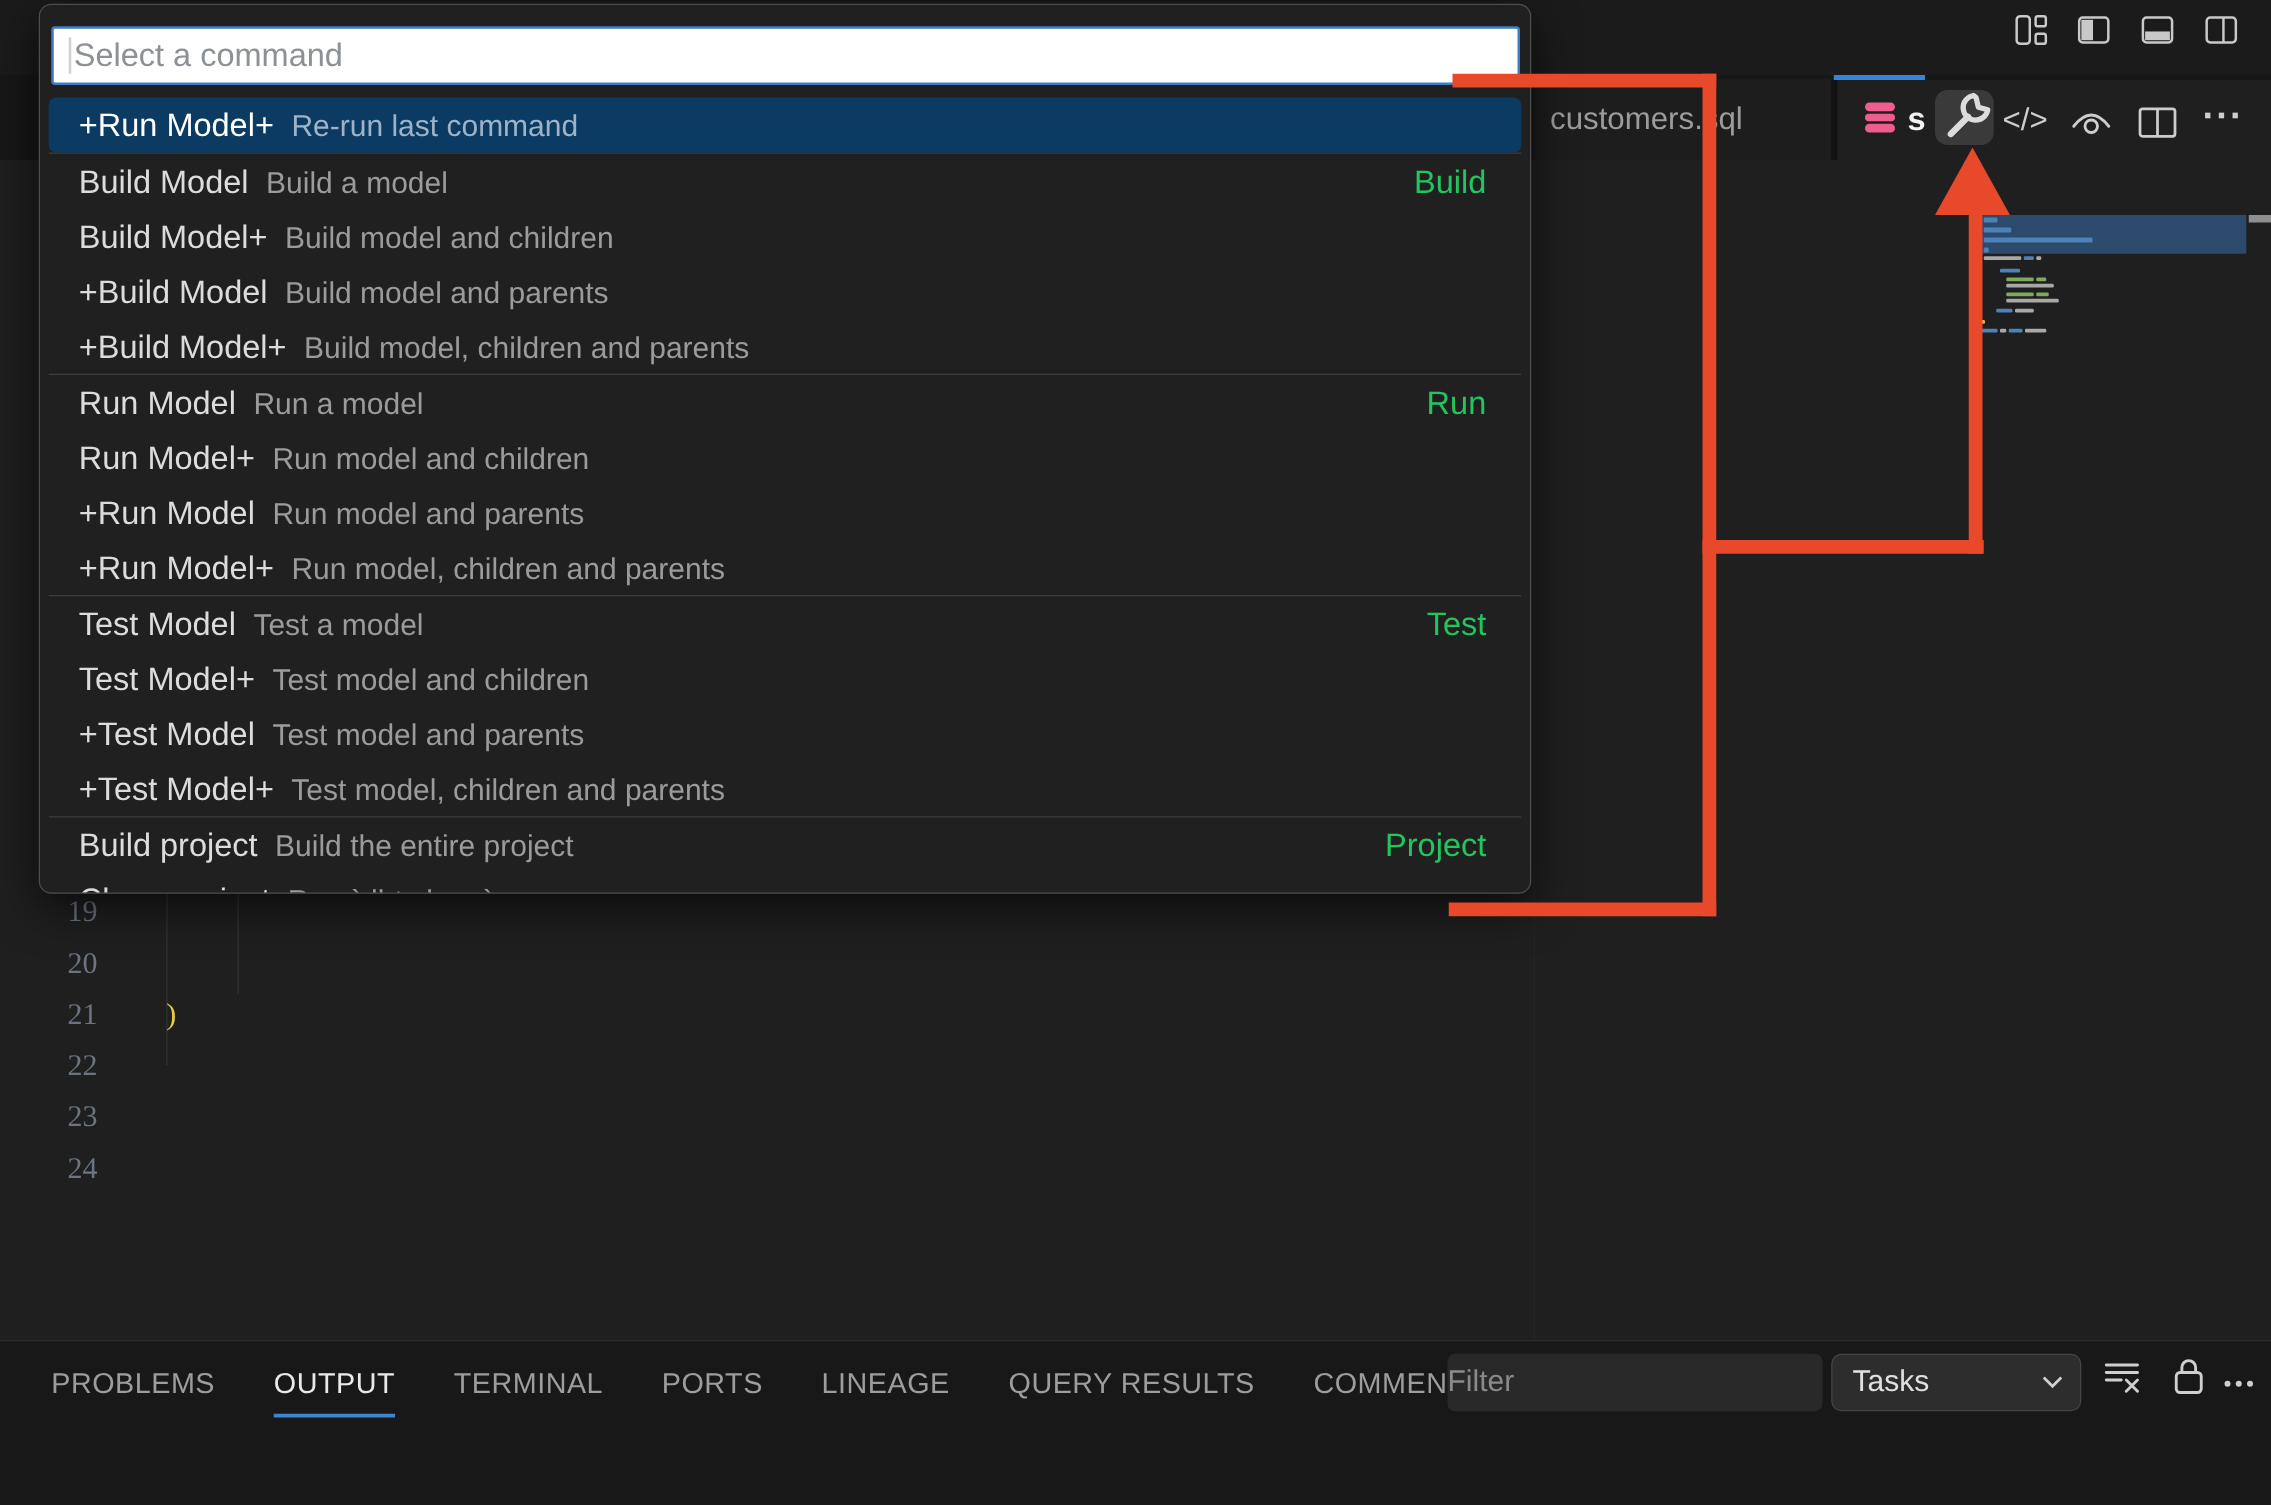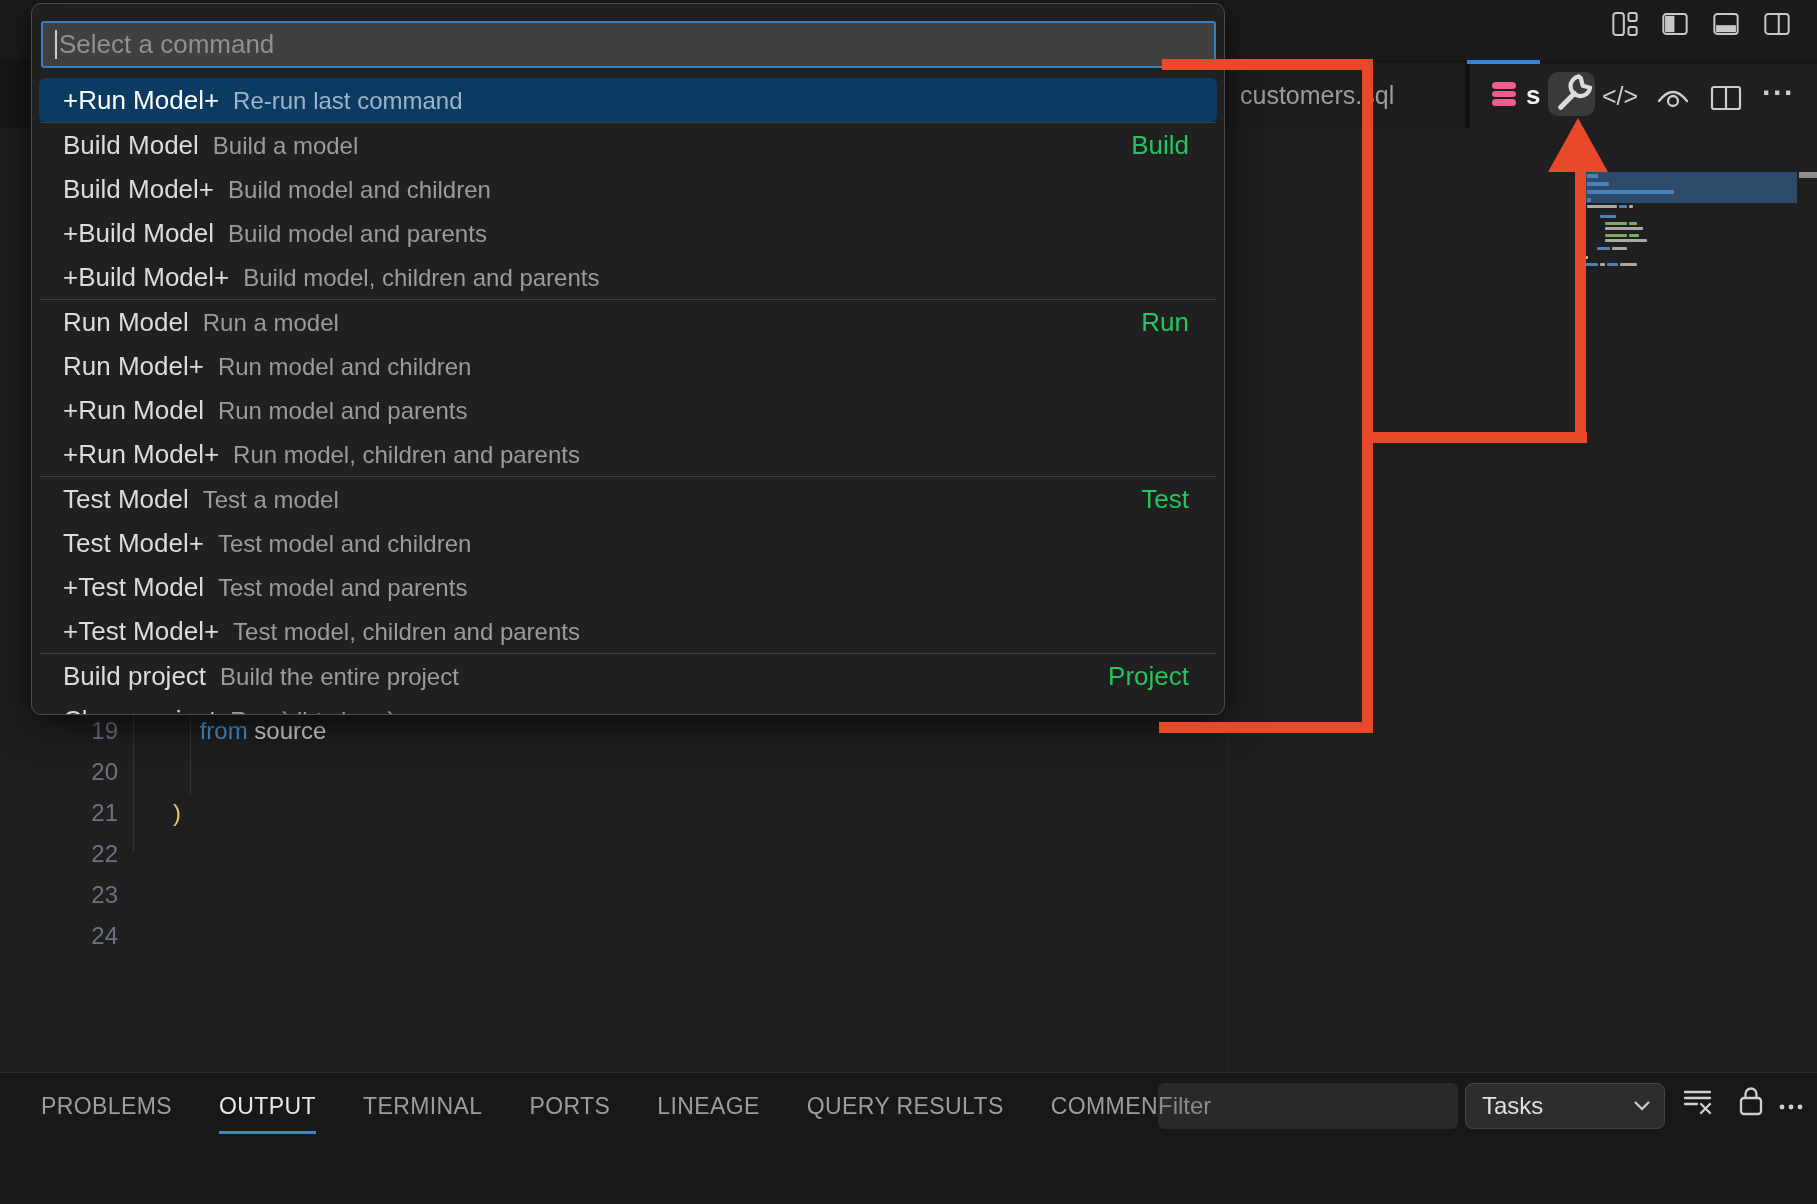--- a/index.html
+++ b/index.html
@@ -18,34 +18,34 @@
   .tab-active-border{position:absolute;left:1467px;top:60px;width:73px;height:4px;background:var(--accent,#3584d7);}
   .db-icon{position:absolute;left:1492px;top:82px;width:24px;height:24px;}
   .db-icon i{display:block;position:absolute;left:0;width:24px;height:6.5px;border-radius:4px;background:var(--pink,#ee5d8e);}
   .tab-active-label{position:absolute;left:1526px;top:80px;color:#f2f2f2;font-size:26px;font-weight:bold;}
   .wrench-btn{position:absolute;left:1548px;top:72px;width:47px;height:44px;background:#3a3a3a;border-radius:10px;cursor:pointer;}
   .code-action{position:absolute;top:82px;color:#cdcdcd;font-size:25px;cursor:pointer;}
   
   .editor{position:absolute;left:0;top:128px;width:1817px;height:944px;background:#1f1f1f;}
   .indent-guide{position:absolute;width:1px;background:#343434;}
   .code{position:absolute;left:0;top:587px;width:1220px;}
-  .code-line{display:flex;height:41px;line-height:41px;font-family:Liberation Sans, sans-serif;font-size:24px;padding-left:40px;}
+  .code-line{display:flex;height:41px;line-height:41px;font-family:Liberation Serif, serif;font-size:24px;}
   .ln{flex:0 0 78px;text-align:right;color:#6b7480;}
   .ct{padding-left:55px;white-space:pre;}
   .tok-kw{color:#4795da;} .tok-pl{color:#d6d6d6;} .tok-green{color:#8ab661;} .tok-yel{color:#e9c94b;} .tok-ind{color:#d6d6d6;}
   .mm-viewport{position:absolute;background:#2b4a6c;}
   .mm-bar{position:absolute;height:3.5px;border-radius:1px;}
   .mm-kw{background:#4d82b8;} .mm-pl{background:#a8a8a8;} .mm-green{background:#7fa95c;} .mm-yel{background:#d8bc4e;}
   .scroll-piece-top{position:absolute;left:1799px;top:172px;width:18px;height:6px;background:#8e8e8e;}
   .scroll-piece-bottom{position:absolute;left:1805px;top:1132px;width:12px;height:8px;background:#9a9a9a;}
   
   .palette{position:absolute;left:31px;top:3px;width:1194px;height:712px;background:#202020;
       border:1px solid #4d4d4d;border-radius:10px;box-shadow:0 10px 36px rgba(0,0,0,.65);
       box-sizing:border-box;overflow:hidden;z-index:40;}
-  .qp-input{position:absolute;left:9px;top:17px;right:8px;height:47px;background:#404040;
+  .qp-input{position:absolute;left:9px;top:17px;right:8px;height:47px;background:#ffffff;
       border:2px solid #3c7dc2;border-radius:3px;box-sizing:border-box;}
   .qp-caret{position:absolute;left:12px;top:7px;width:2px;height:29px;background:#cfcfcf;}
   .qp-placeholder{position:absolute;left:16px;top:0;line-height:43px;font-size:26px;color:#8b9196;}
   .qp-list{position:absolute;left:0;top:74px;width:100%;}
   .qp-row{position:relative;height:44px;line-height:44px;margin:0 7px;border-radius:6px;
       padding-left:24px;white-space:nowrap;cursor:pointer;}
   .qp-row .qp-label{font-size:26px;font-weight:500;color:#dcdcdc;}
   .qp-row .qp-desc{font-size:24px;color:#9b9b9b;margin-left:14px;}
   .qp-row.sel{background:#0b3b62;}
   .qp-row.sel .qp-label{color:#ffffff;}
@@ -136,21 +136,20 @@
       <div class="code-line">
         <span class="ln">17</span>
         <span class="ct"><span class="tok-ind">        </span><span class="tok-kw">name</span><span class="tok-pl"> </span><span class="tok-kw">as</span><span class="tok-pl"> </span><span class="tok-pl">customer_name</span></span>
       </div>
       <div class="code-line">
         <span class="ln">18</span>
         <span class="ct"></span>
       </div>
       <div class="code-line">
         <span class="ln">19</span>
-        <span class="ct"><span class="tok-ind">    </span><span class="tok-kw">from</span><span class="tok-pl"> </span><span class="tok-pl">source</span></span>
       </div>
       <div class="code-line">
         <span class="ln">20</span>
         <span class="ct"></span>
       </div>
       <div class="code-line">
         <span class="ln">21</span>
         <span class="ct"><span class="tok-yel">)</span></span>
       </div>
       <div class="code-line">

